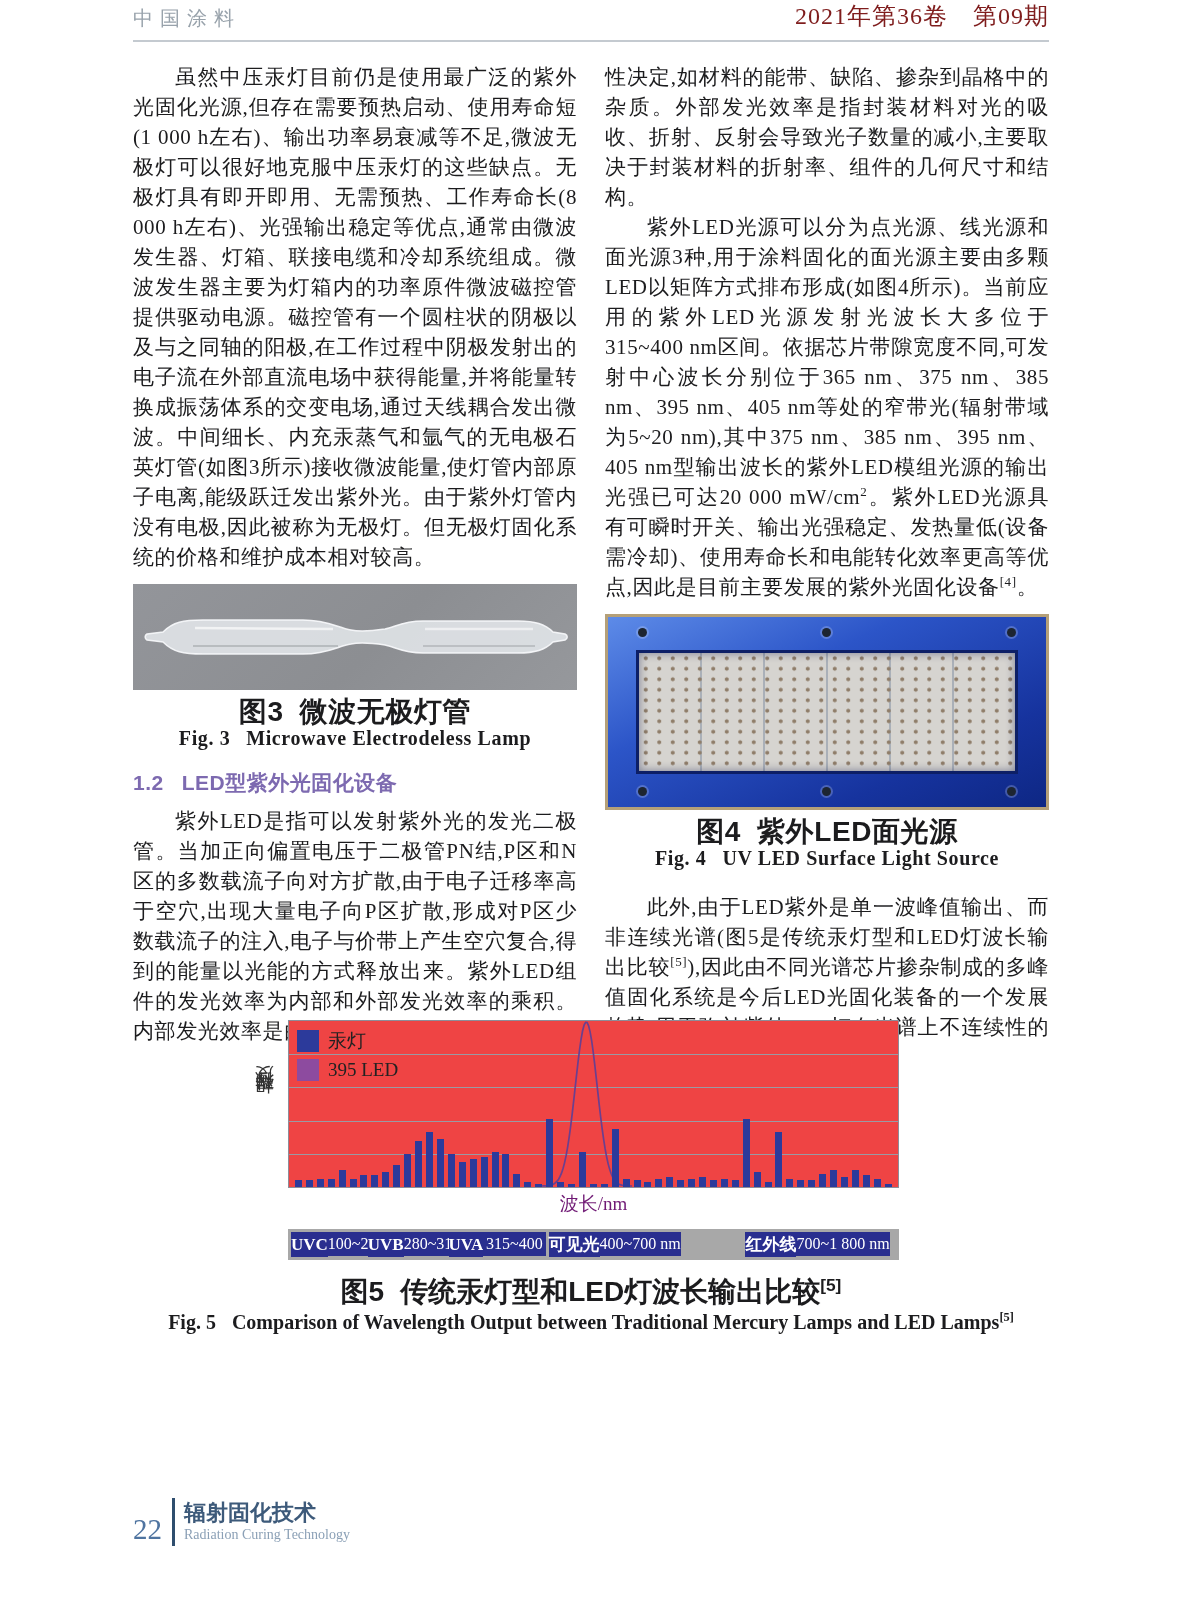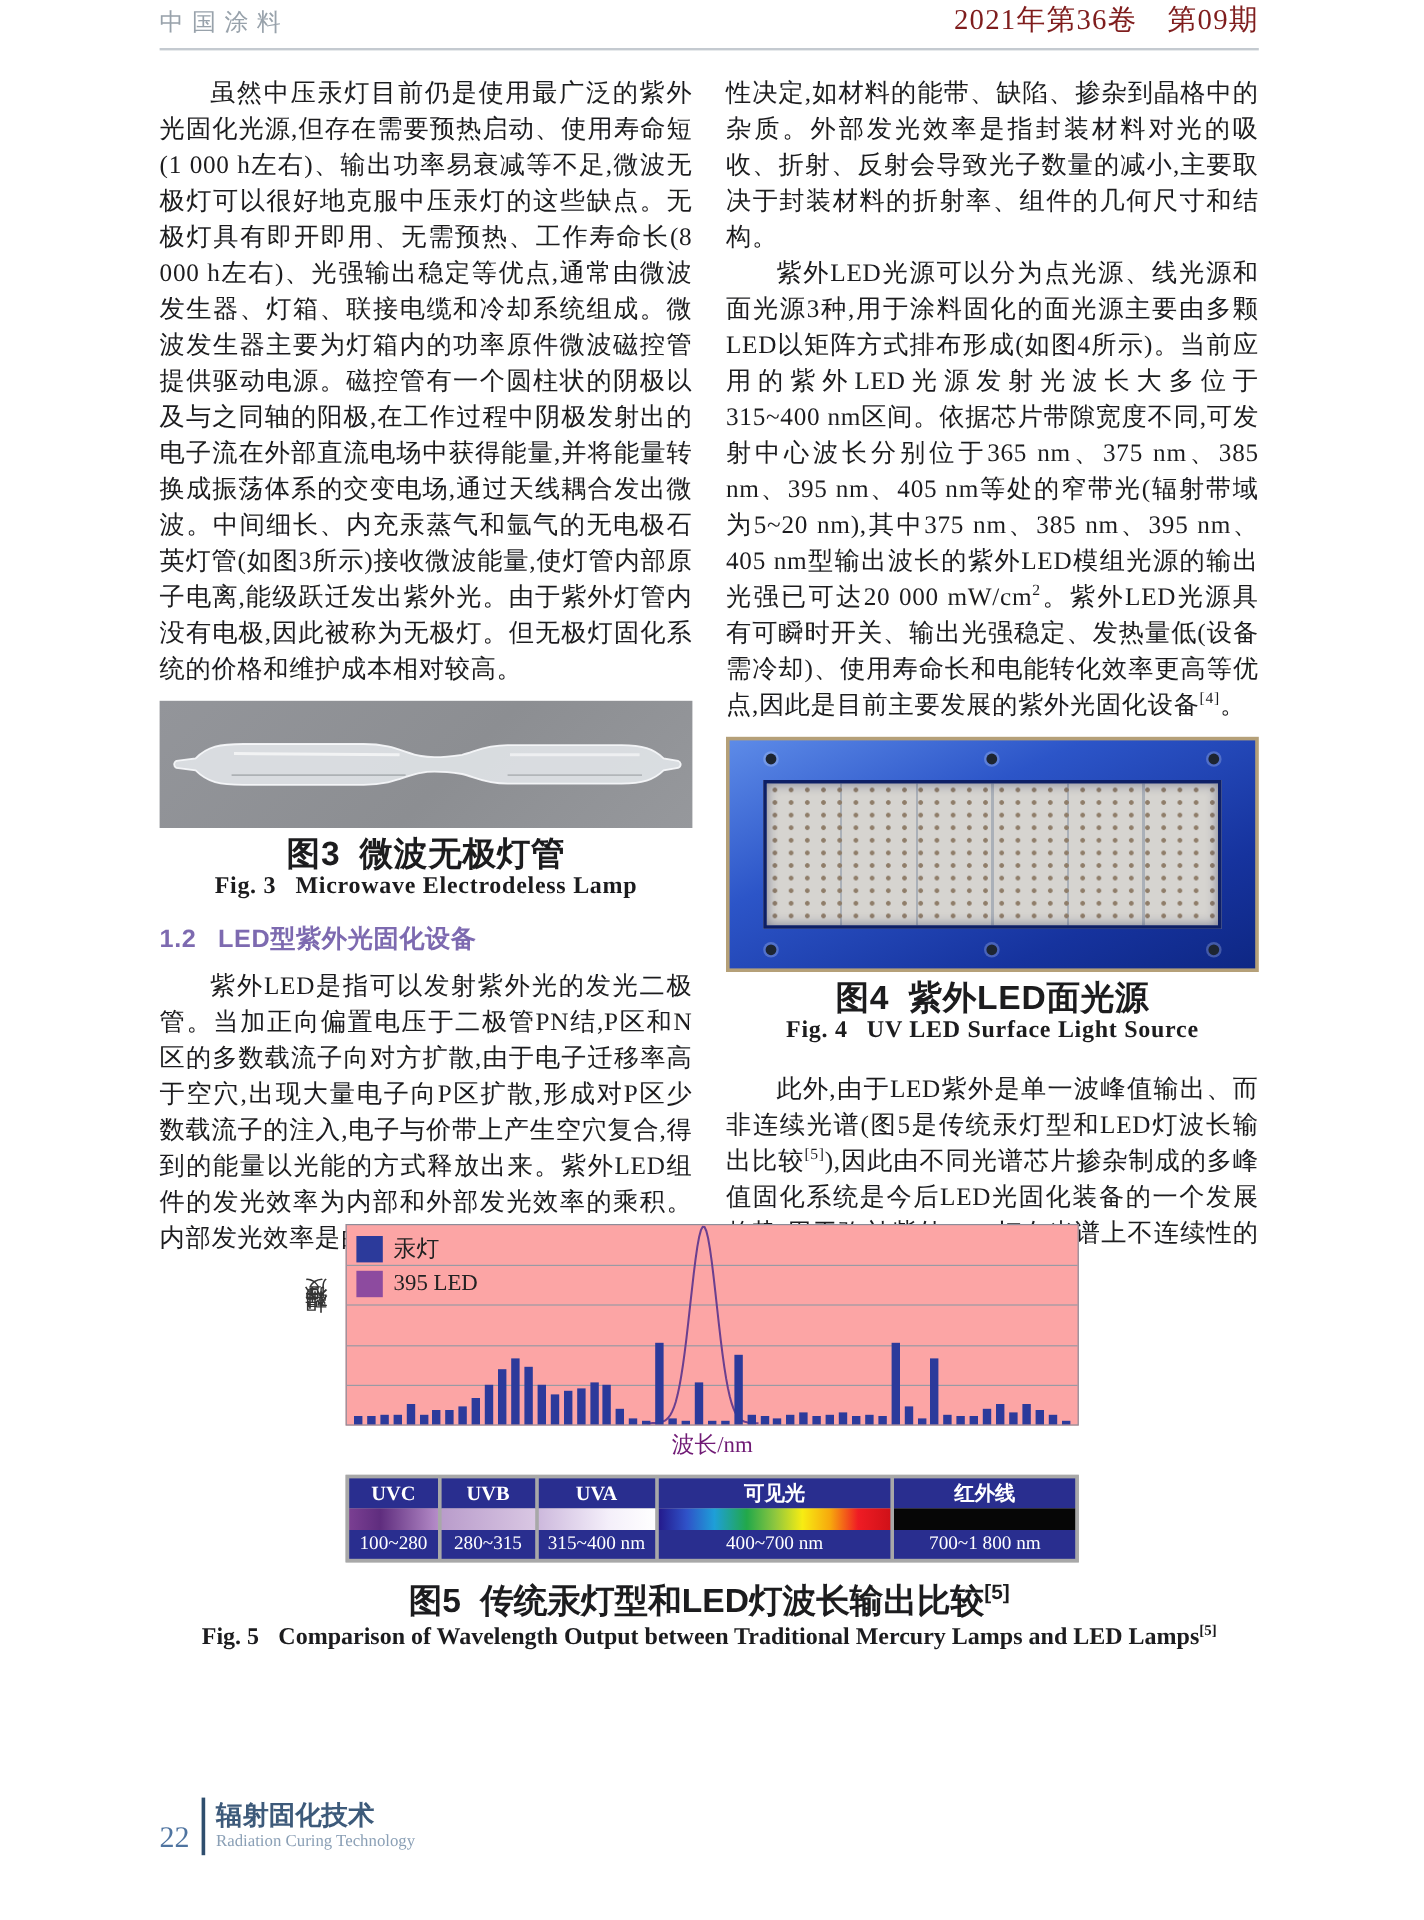--- a/index.html
+++ b/index.html
@@ -45,55 +45,55 @@
         radial-gradient(circle,#8f7d69 1.6px,rgba(0,0,0,0) 2.3px),
         repeating-linear-gradient(90deg,rgba(0,0,0,0) 0px,rgba(0,0,0,0) 61px,#aab0b8 61px,#aab0b8 63px);
       background-size:13.5px 10.5px,100% 100%;}
 
   
   .fig5-wrap{margin-top:14px;}
   .chart-row{display:flex;margin-left:118px;}
   .ylab{width:27px;margin-right:10px;display:flex;align-items:center;justify-content:center;
       writing-mode:vertical-rl;transform:rotate(180deg);
       font-size:19px;color:#333;letter-spacing:3px;}
-  .plot{width:609px;height:166px;border:1px solid #8d8d99;position:relative;background:#fca5a5;box-sizing:content-box;}
+  .plot{width:609px;height:166px;border:1px solid #8d8d99;position:relative;background:#ef4444;box-sizing:content-box;}
   .gridline{position:absolute;left:0;right:0;height:1px;background:#9a9aa4;}
   .bars{position:absolute;inset:0;display:flex;align-items:flex-end;justify-content:space-evenly;
       padding:0 2px;z-index:2;}
   .bar{width:7px;background:#2c3a9b;}
   .curve{position:absolute;inset:0;width:100%;height:100%;z-index:1;}
   .legend{position:absolute;top:3px;left:8px;z-index:3;}
   .legend-row{display:flex;align-items:center;margin-top:5px;height:24px;}
   .swatch{width:22px;height:22px;margin-right:9px;}
   .legend-label{font-size:19px;color:#222;}
   .xlab{margin-left:155px;width:611px;text-align:center;font-size:19px;margin-top:3px;color:#701a75;}
 
   
   .bands{margin-left:155px;width:611px;margin-top:12px;box-sizing:border-box;
       border:3px solid #a8a8a8;background:#a8a8a8;display:flex;gap:3px;}
-  .band-col{display:flex;flex-direction:column;min-width:0;}
+  .band-col{display:flex;flex-direction:row;min-width:0;}
   .bc-uvc{flex:73 0 0;} .bc-uvb{flex:77 0 0;} .bc-uva{flex:96 0 0;}
   .bc-vis{flex:192 0 0;} .bc-ir{flex:149 0 0;}
   .band-head{background:#292e8f;color:#fff;text-align:center;font-weight:bold;font-size:17px;
       height:25px;line-height:25px;}
   .band-strip{height:18px;}
   .strip-uvc{background:linear-gradient(90deg,#7a3f92 0%,#5f2d7e 35%,#b58cc8 100%);}
   .strip-uvb{background:linear-gradient(90deg,#b99ccb 0%,#d9c7e3 100%);}
   .strip-uva{background:linear-gradient(90deg,#cdb9dd 0%,#f4effa 60%,#ffffff 100%);}
   .strip-vis{background:linear-gradient(90deg,#241a8c 0%,#2f52c8 12%,#1e9fd8 24%,#22a84a 38%,
       #8cc63f 50%,#f7ec13 62%,#f7a80d 74%,#ef1c24 86%,#d01118 100%);}
   .strip-ir{background:#060606;}
   .band-range{background:#292e8f;color:#fff;text-align:center;font-size:16px;height:24px;line-height:24px;}
 
   .fig5-cap-cn{margin-top:18px;}
   .fig5-cap-en{margin-top:4px;}
 
   
   .footer{position:absolute;left:133px;top:1498px;display:flex;align-items:center;}
-  .page-num{font-size:25px;color:#4f74a0;margin-right:10px;align-self:flex-end;}
+  .page-num{font-size:29px;color:#4f74a0;margin-right:10px;align-self:flex-end;}
   .vbar{width:3px;height:48px;background:#2f4e6e;margin-right:9px;}
   .foot-cn{font-family:"Liberation Sans","DejaVu Sans",sans-serif;font-weight:bold;
       font-size:22px;color:#3d5a7a;line-height:26px;}
   .foot-en{font-size:14px;color:#8ba0b6;line-height:18px;}
 </style>
 </head>
 <body>
 
 <div class="page">
 

